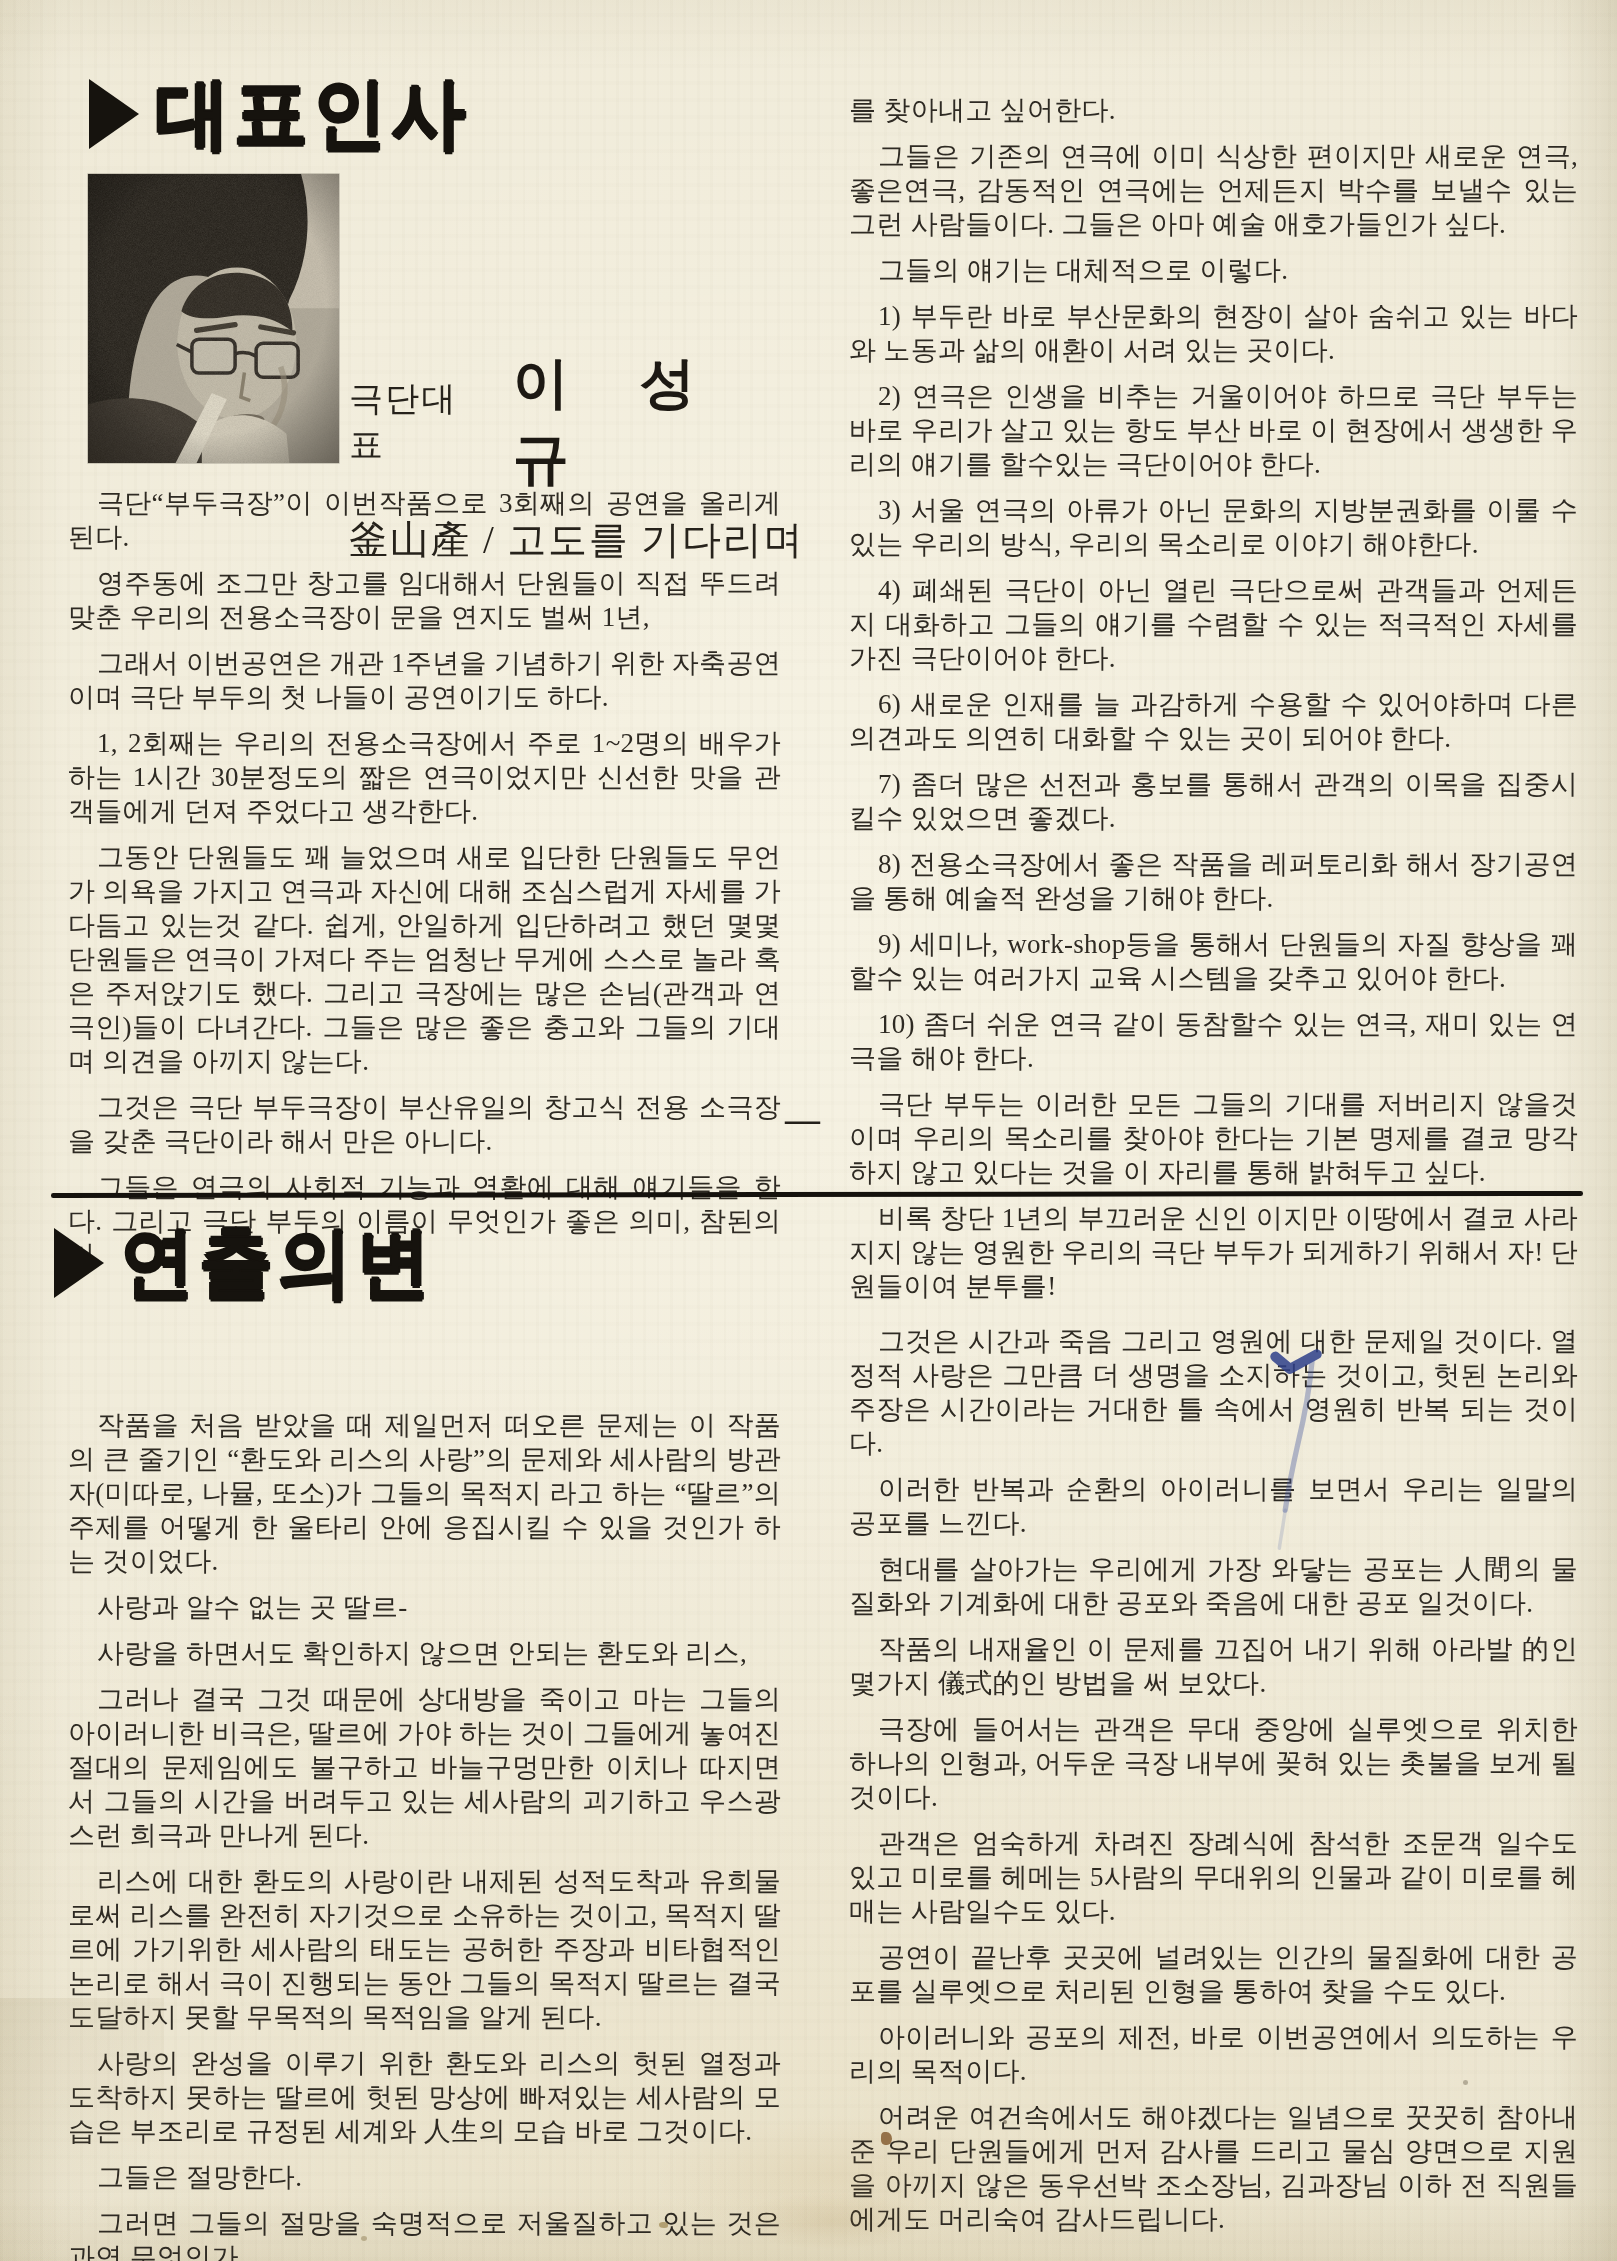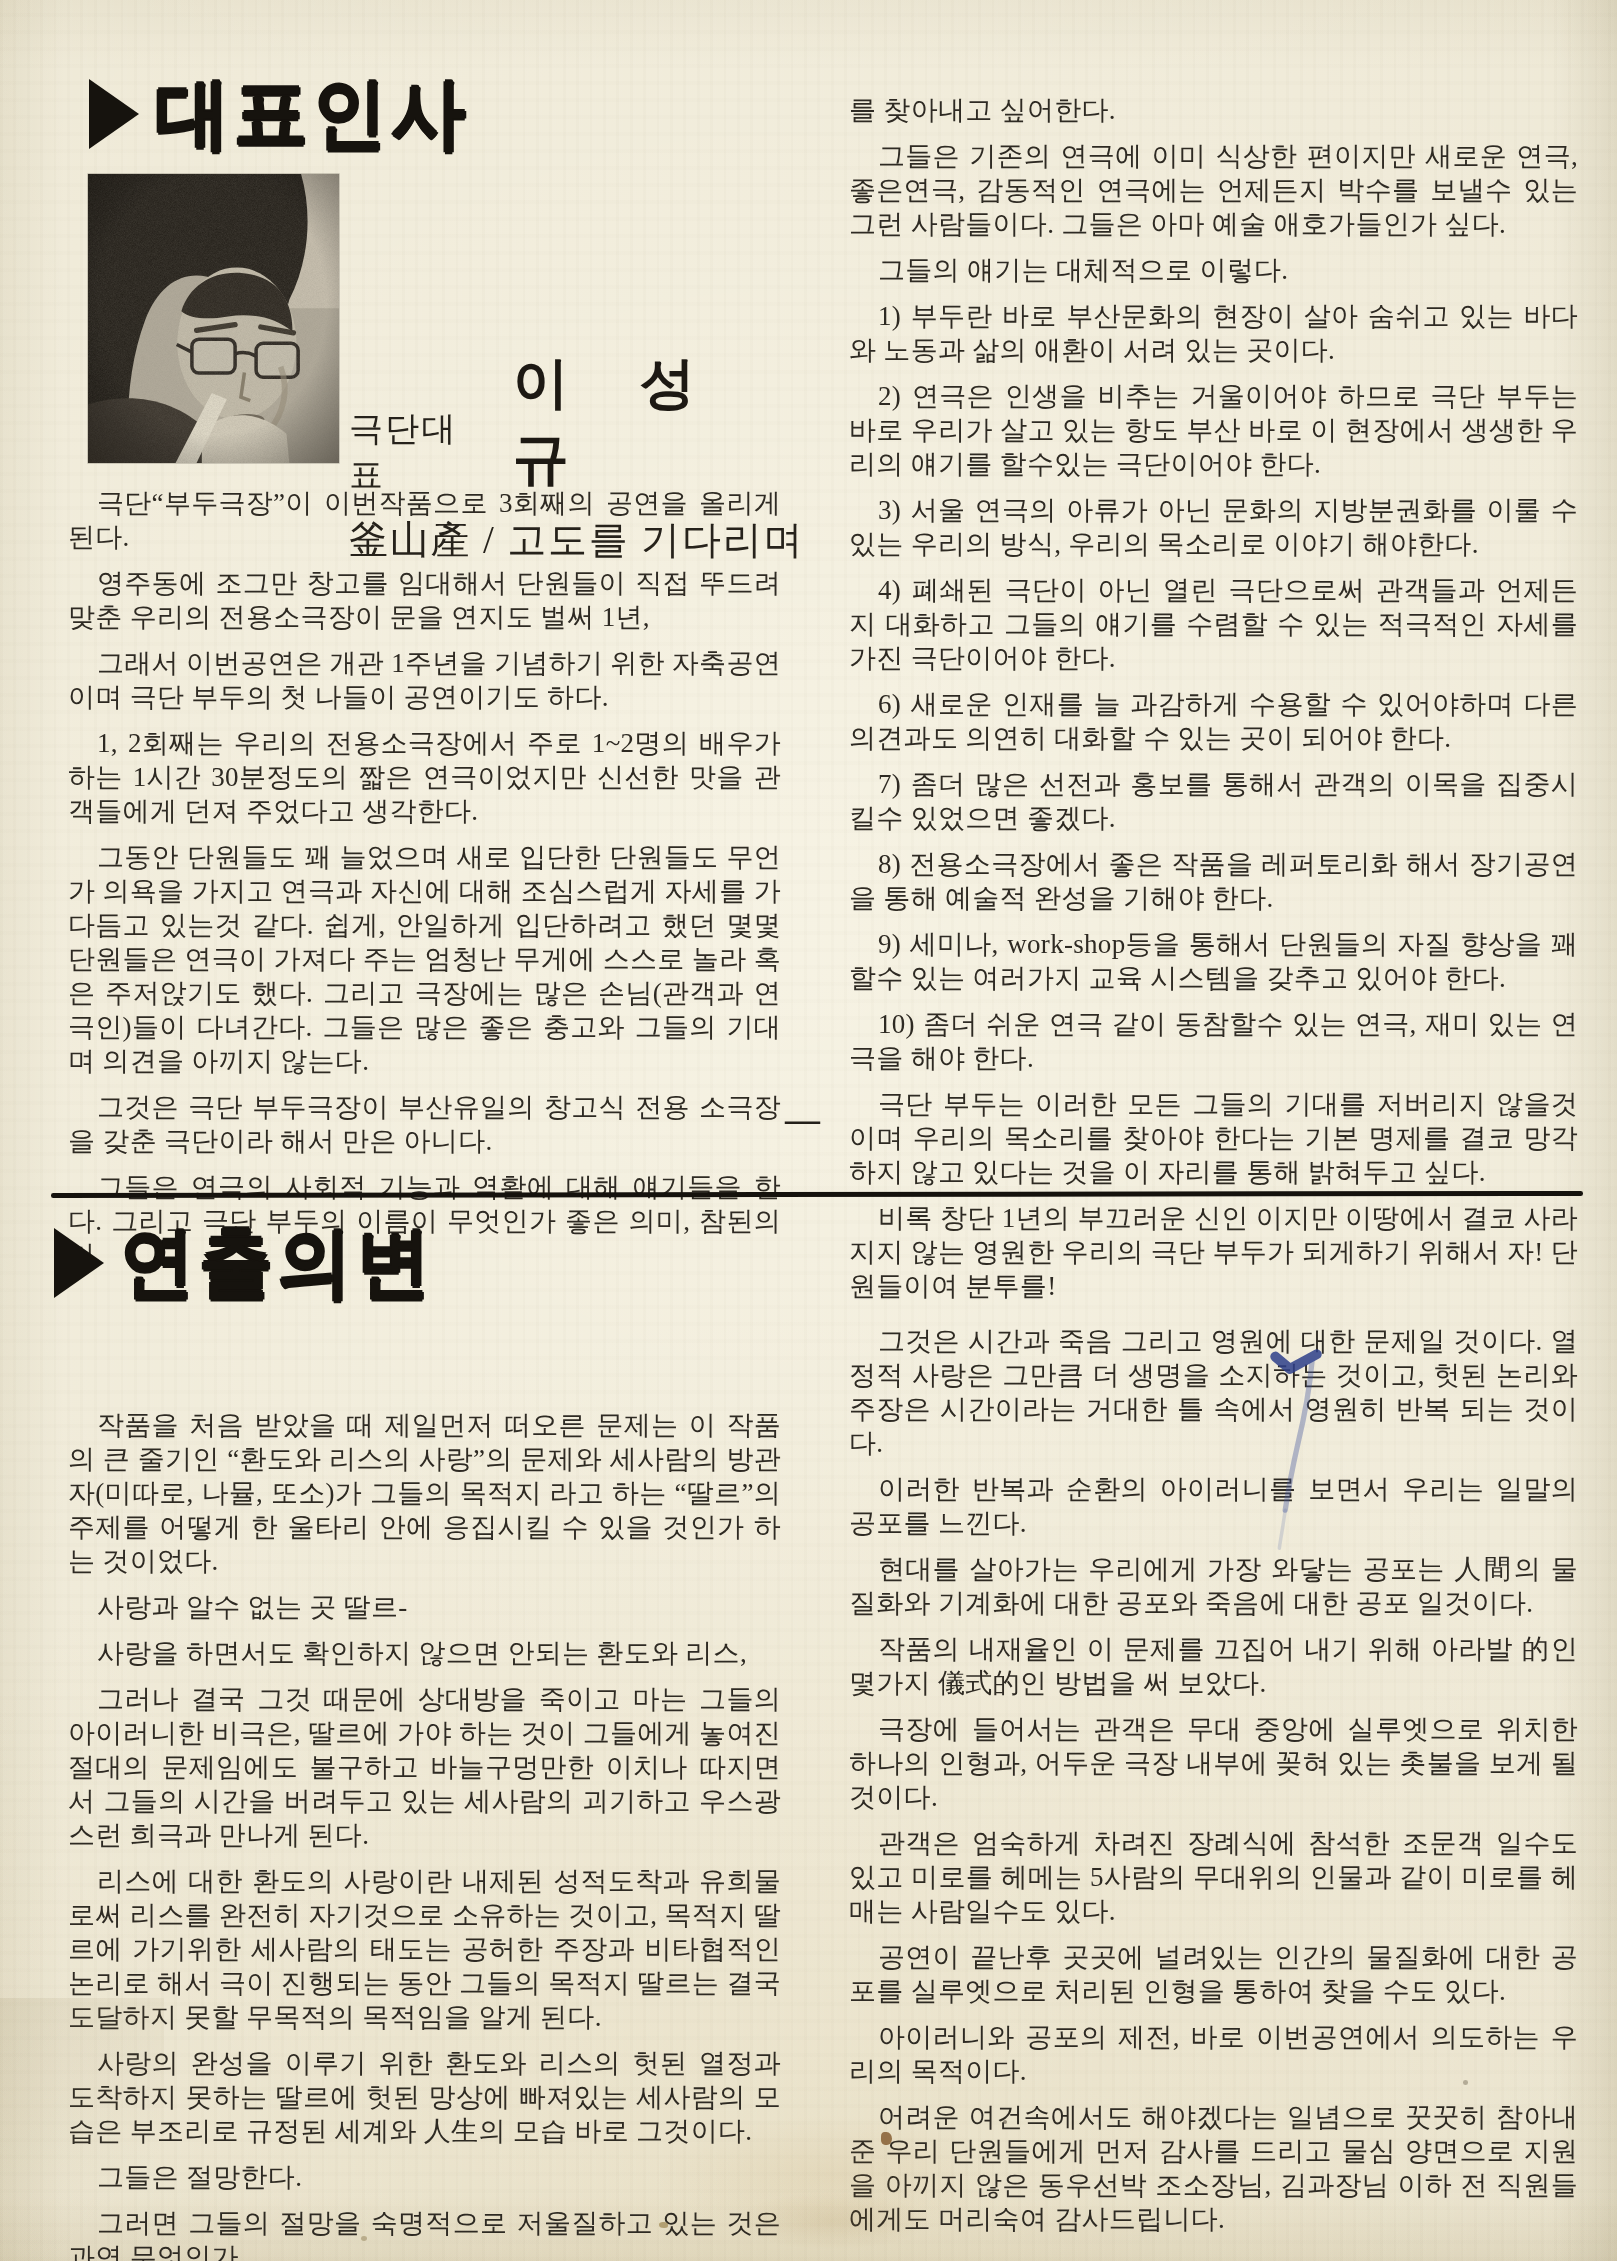--- a/index.html
+++ b/index.html
@@ -46,21 +46,21 @@
   #head-2{top:1226px;}
   
   .portrait{
     position:absolute;left:88px;top:174px;width:251px;height:289px;
     margin:0;background:#b7b1a2;
     box-shadow:0 0 0 0.6px rgba(60,55,45,.35), inset 0 0 17.5px rgba(40,35,25,.35);
   }
   .portrait svg{display:block;width:100%;height:100%;}
   
   .caption{position:absolute;left:349px;top:346px;width:456px;}
-  .cap-line1{display:flex;align-items:flex-end;}
+  .cap-line1{display:flex;align-items:center;}
   .cap-role{font-size:34px;letter-spacing:2.3px;color:#26221b;}
   .cap-name{font-size:56px;font-weight:bold;letter-spacing:1.2px;word-spacing:54px;margin-left:27px;color:#1d1913;}
   .cap-line2{margin-top:15px;font-size:39px;letter-spacing:1.8px;color:#26221b;}
   
   .col{
     position:absolute;
     font-size:27px;
     line-height:34px;
     letter-spacing:0.3px;
     text-align:justify;

